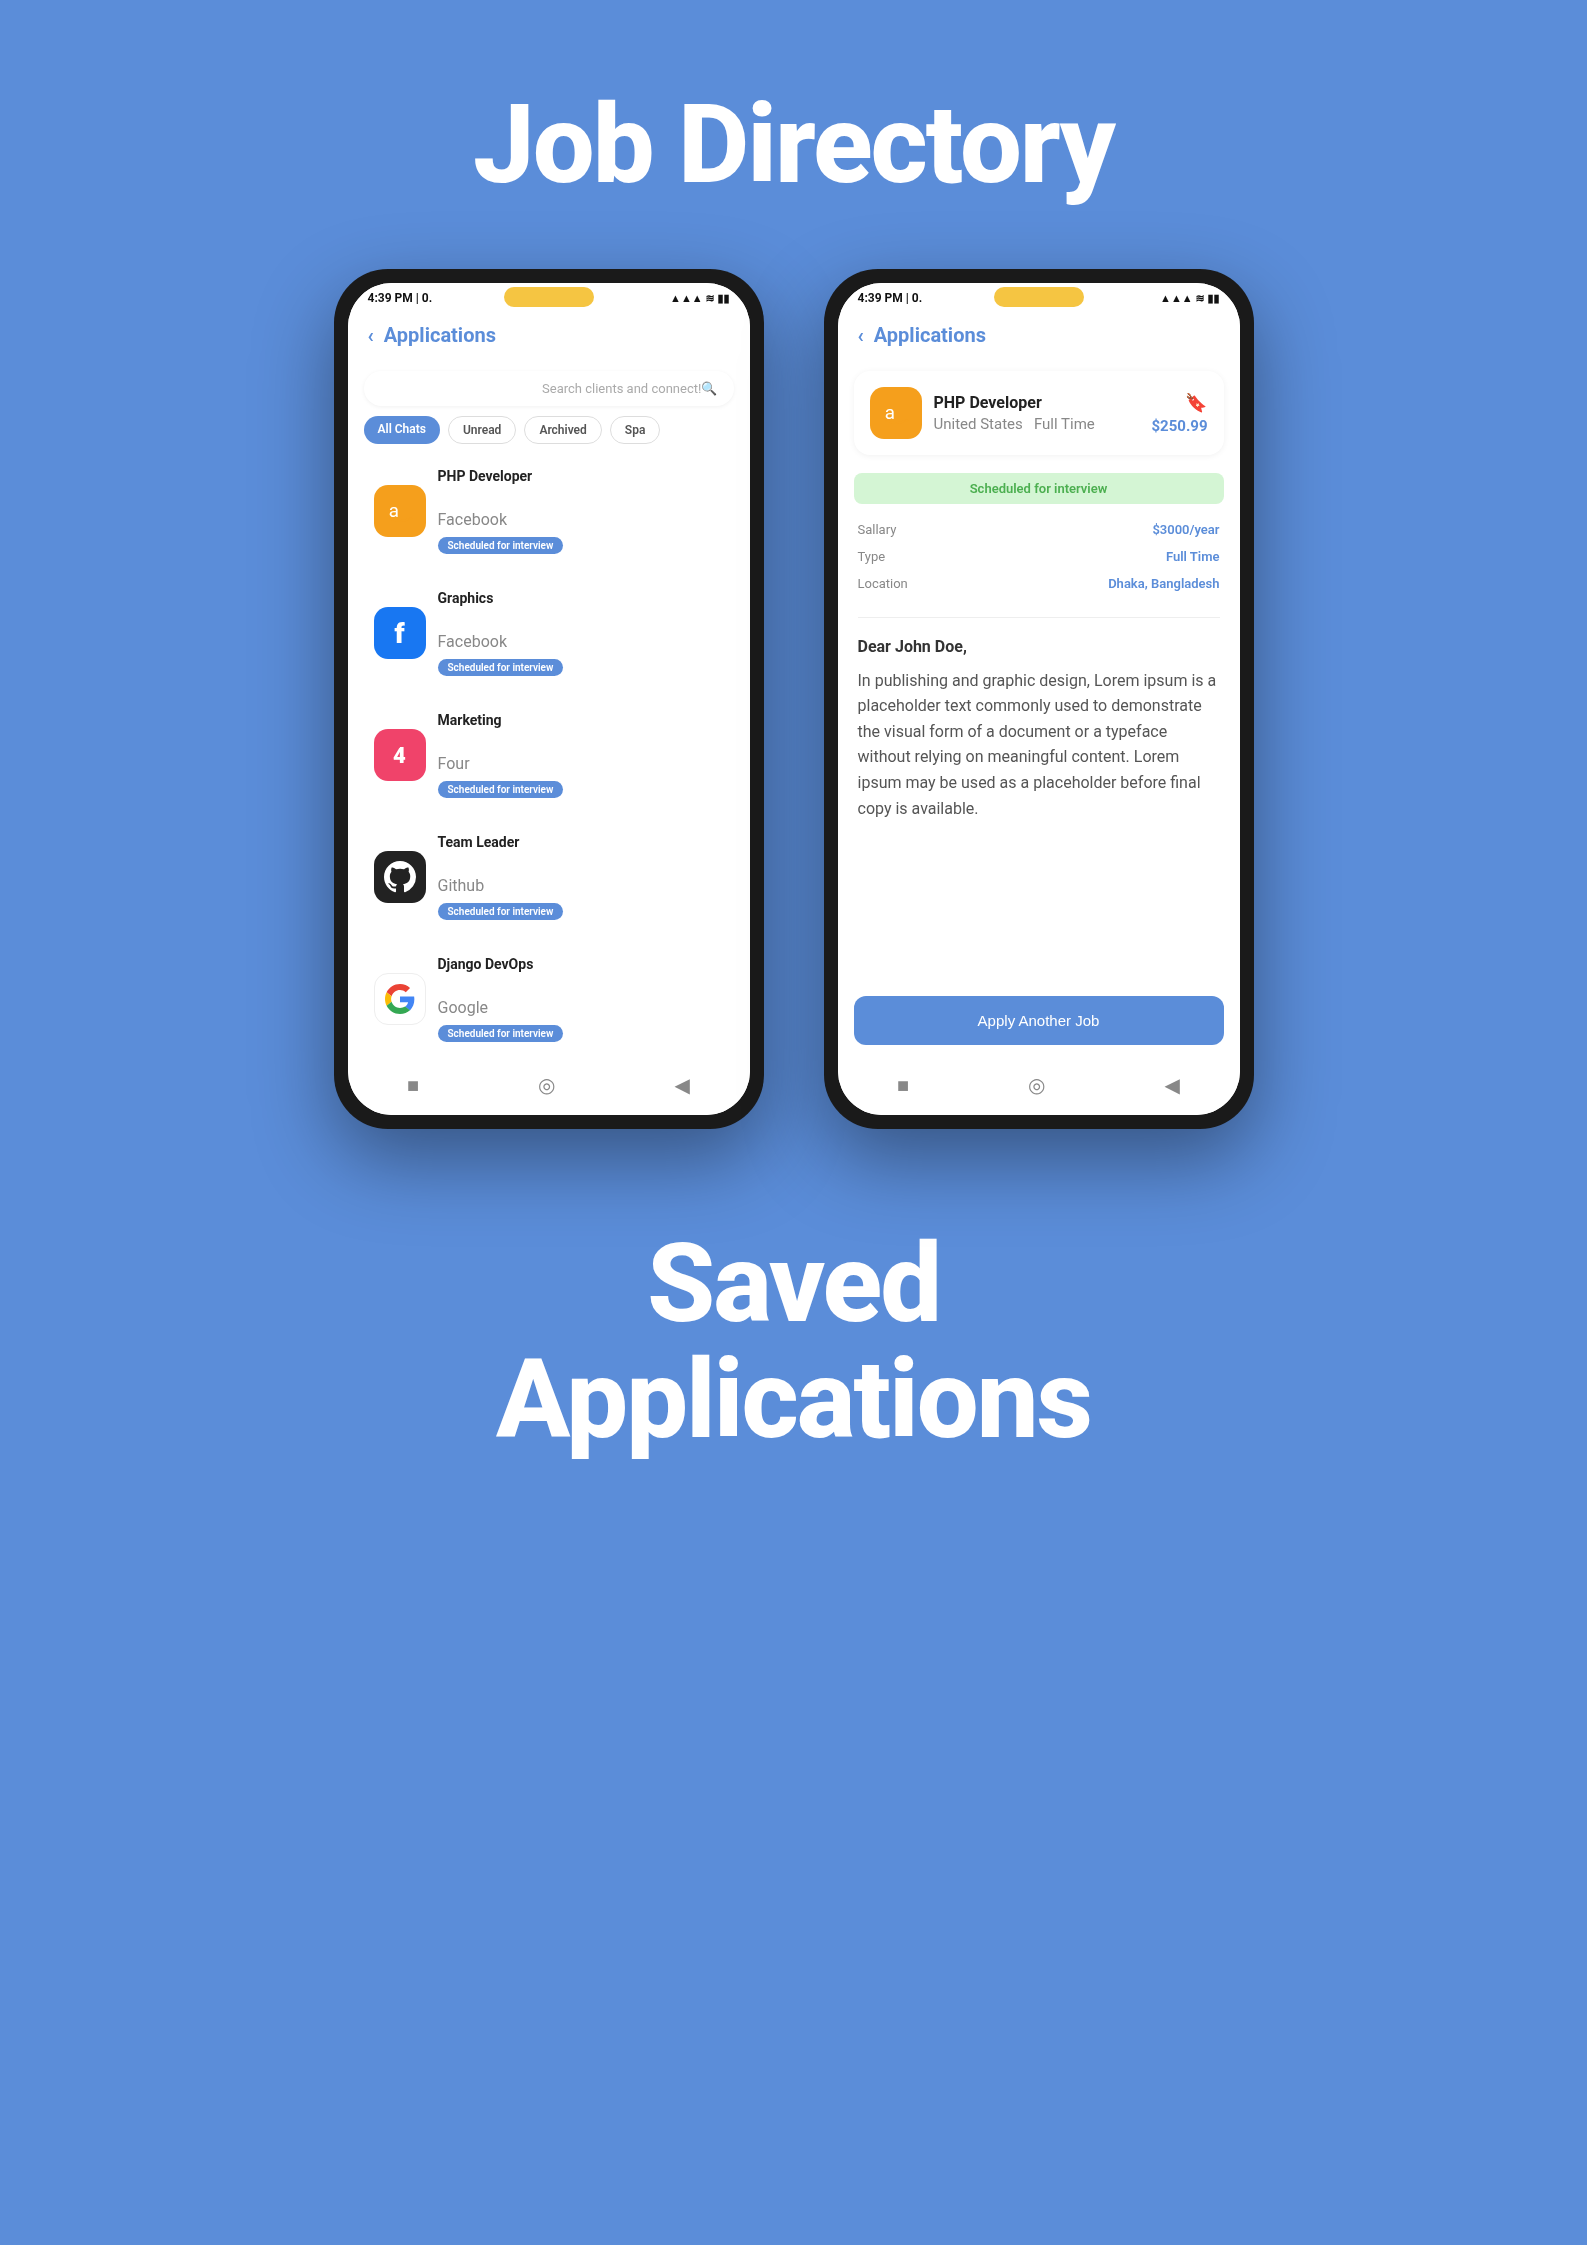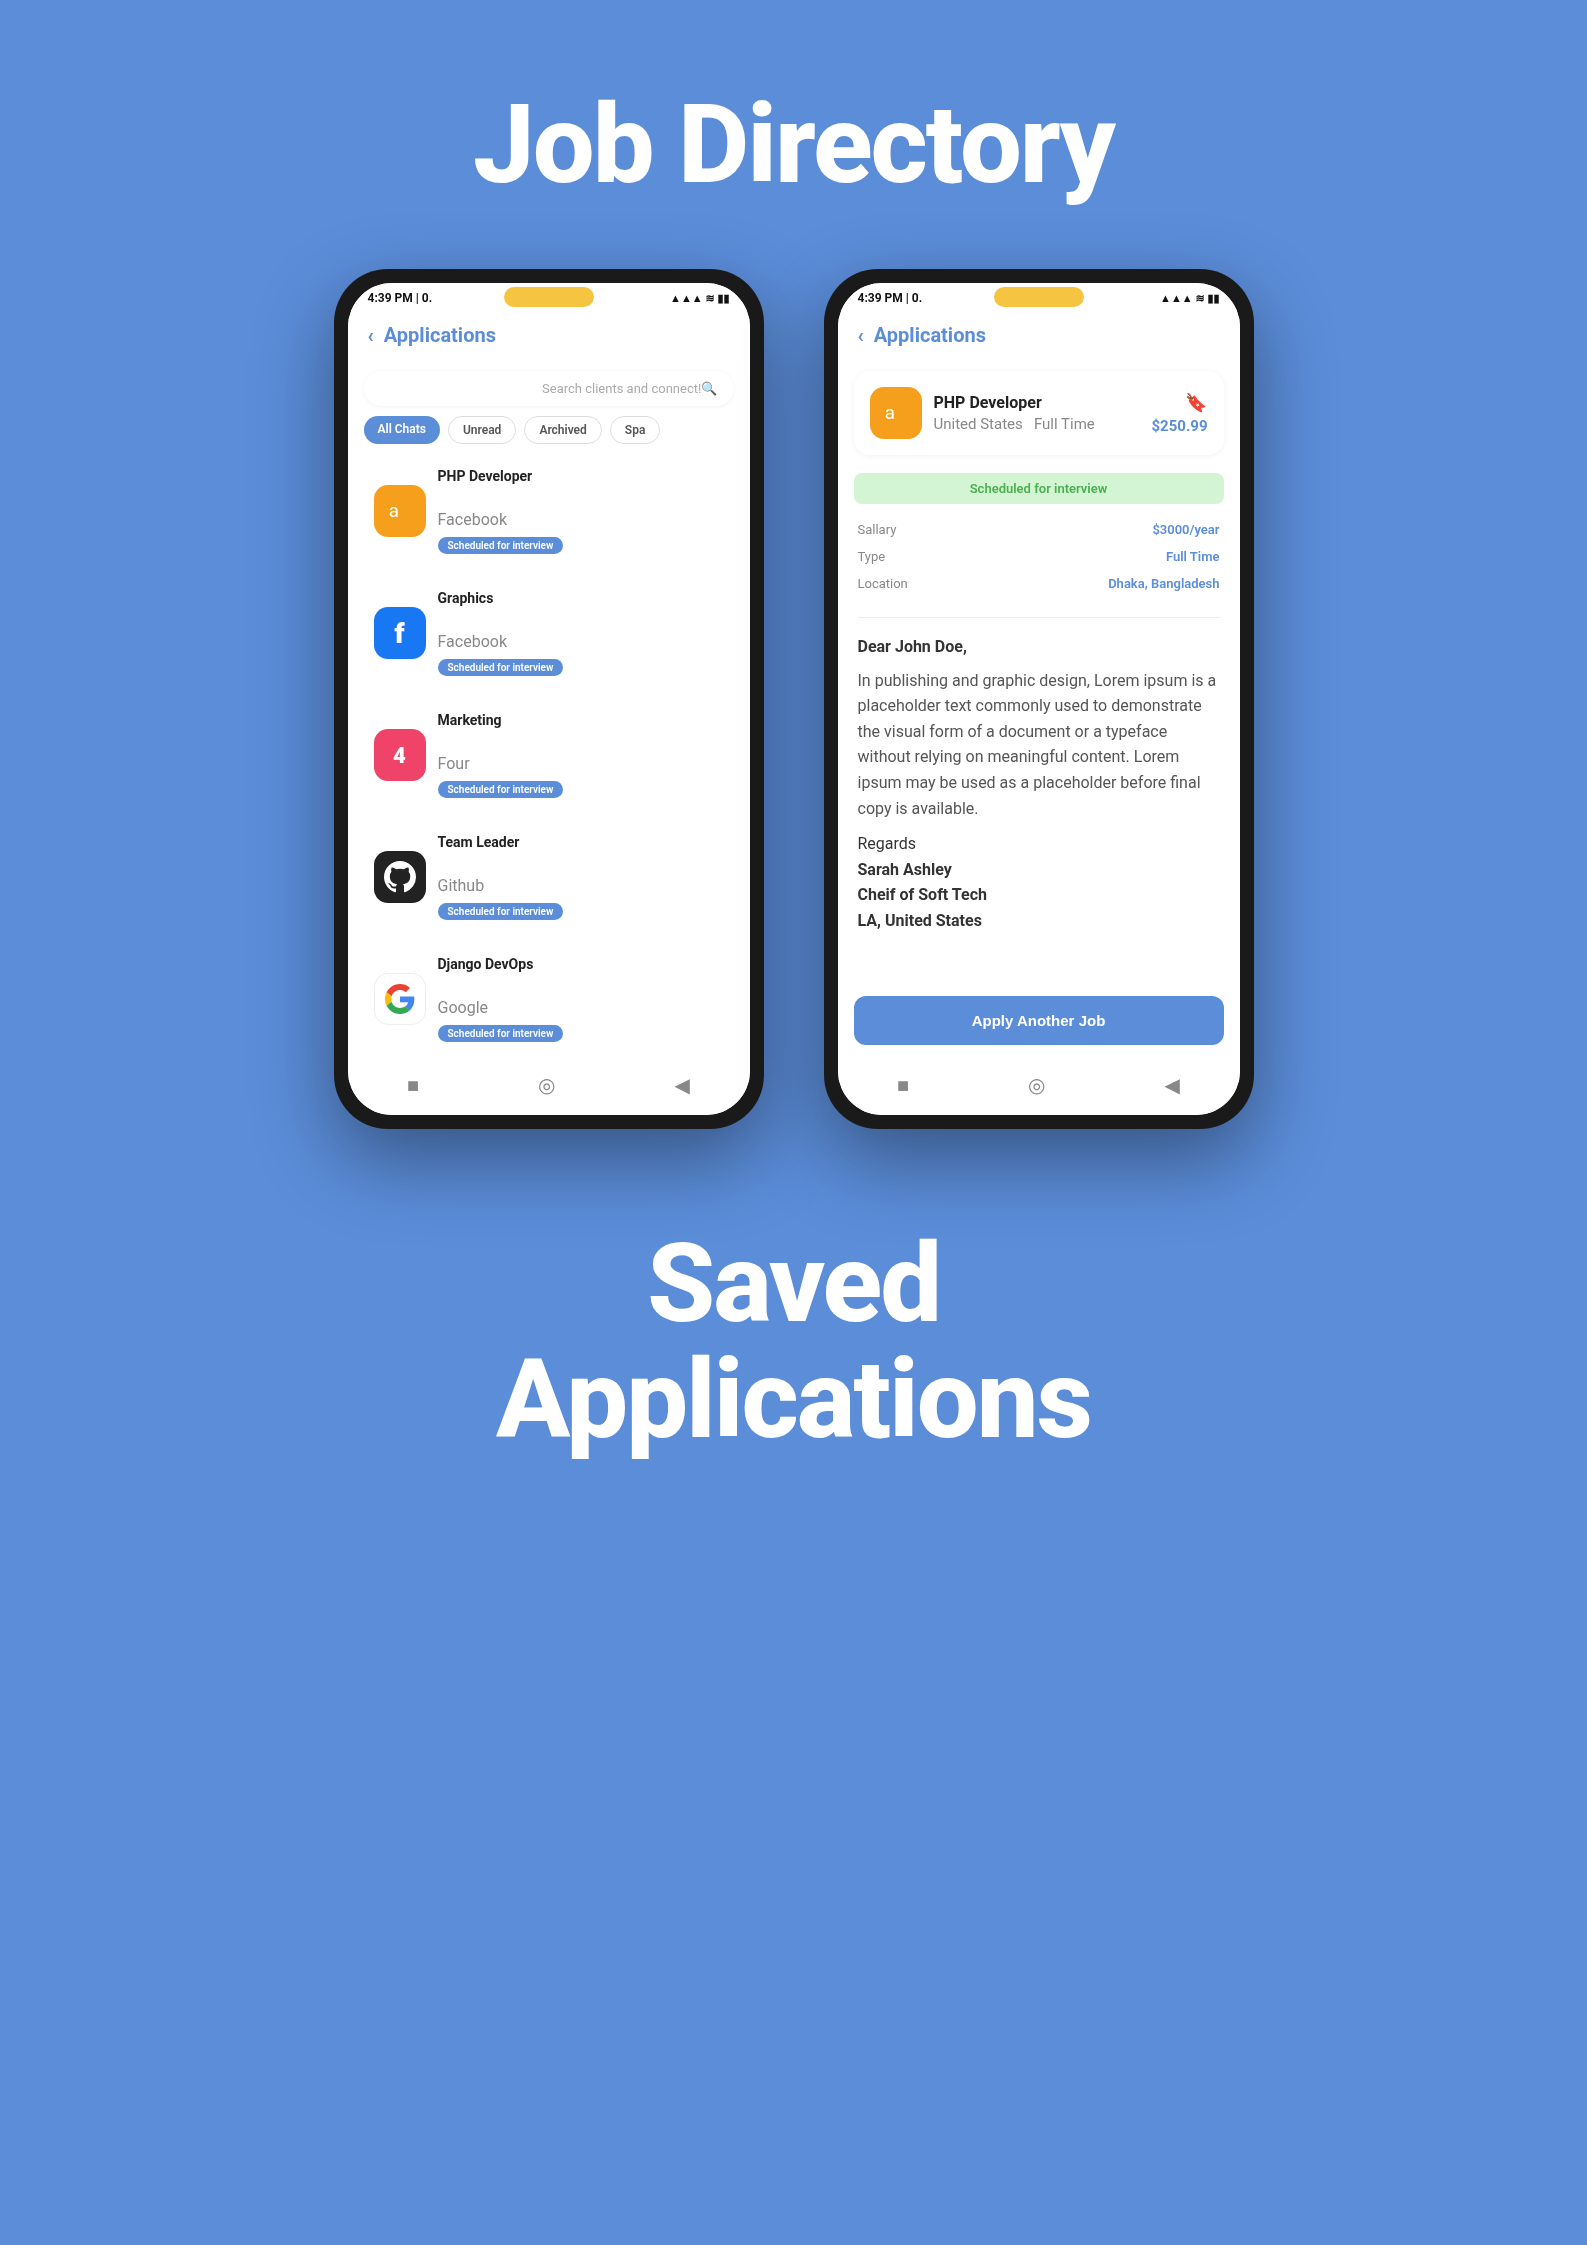--- a/index.html
+++ b/index.html
@@ -255,21 +255,21 @@
     .cover-letter .sig-name { font-weight: 700; }
 
     .apply-btn {
       background: #5b8dd9;
       color: white;
       border: none;
       border-radius: 12px;
       padding: 16px;
       text-align: center;
       font-size: 15px;
-      font-weight: 700;
+      font-weight: 400;
       margin: 12px 16px 14px;
       flex-shrink: 0;
       cursor: pointer;
       width: calc(100% - 32px);
     }
 
     
     .bottom-labels {
       display: flex;
       flex-direction: column;
@@ -456,26 +456,20 @@
           <span class="detail-label">Location</span>
           <span class="detail-value blue">Dhaka, Bangladesh</span>
         </div>
       </div>
 
       <div class="divider"></div>
 
       <div class="cover-letter">
         <div class="greeting">Dear John Doe,</div>
         <div class="body-text">In publishing and graphic design, Lorem ipsum is a placeholder text commonly used to demonstrate the visual form of a document or a typeface without relying on meaningful content. Lorem ipsum may be used as a placeholder before final copy is available.</div>
-        <div class="signature">
-          <div>Regards</div>
-          <div class="sig-name">Sarah Ashley</div>
-          <div class="sig-name">Cheif of Soft Tech</div>
-          <div class="sig-name">LA, United States</div>
-        </div>
       </div>
 
       <button class="apply-btn">Apply Another Job</button>
 
       <div class="bottom-nav">
         <span class="nav-icon">■</span>
         <span class="nav-icon">◎</span>
         <span class="nav-icon">◀</span>
       </div>
 

